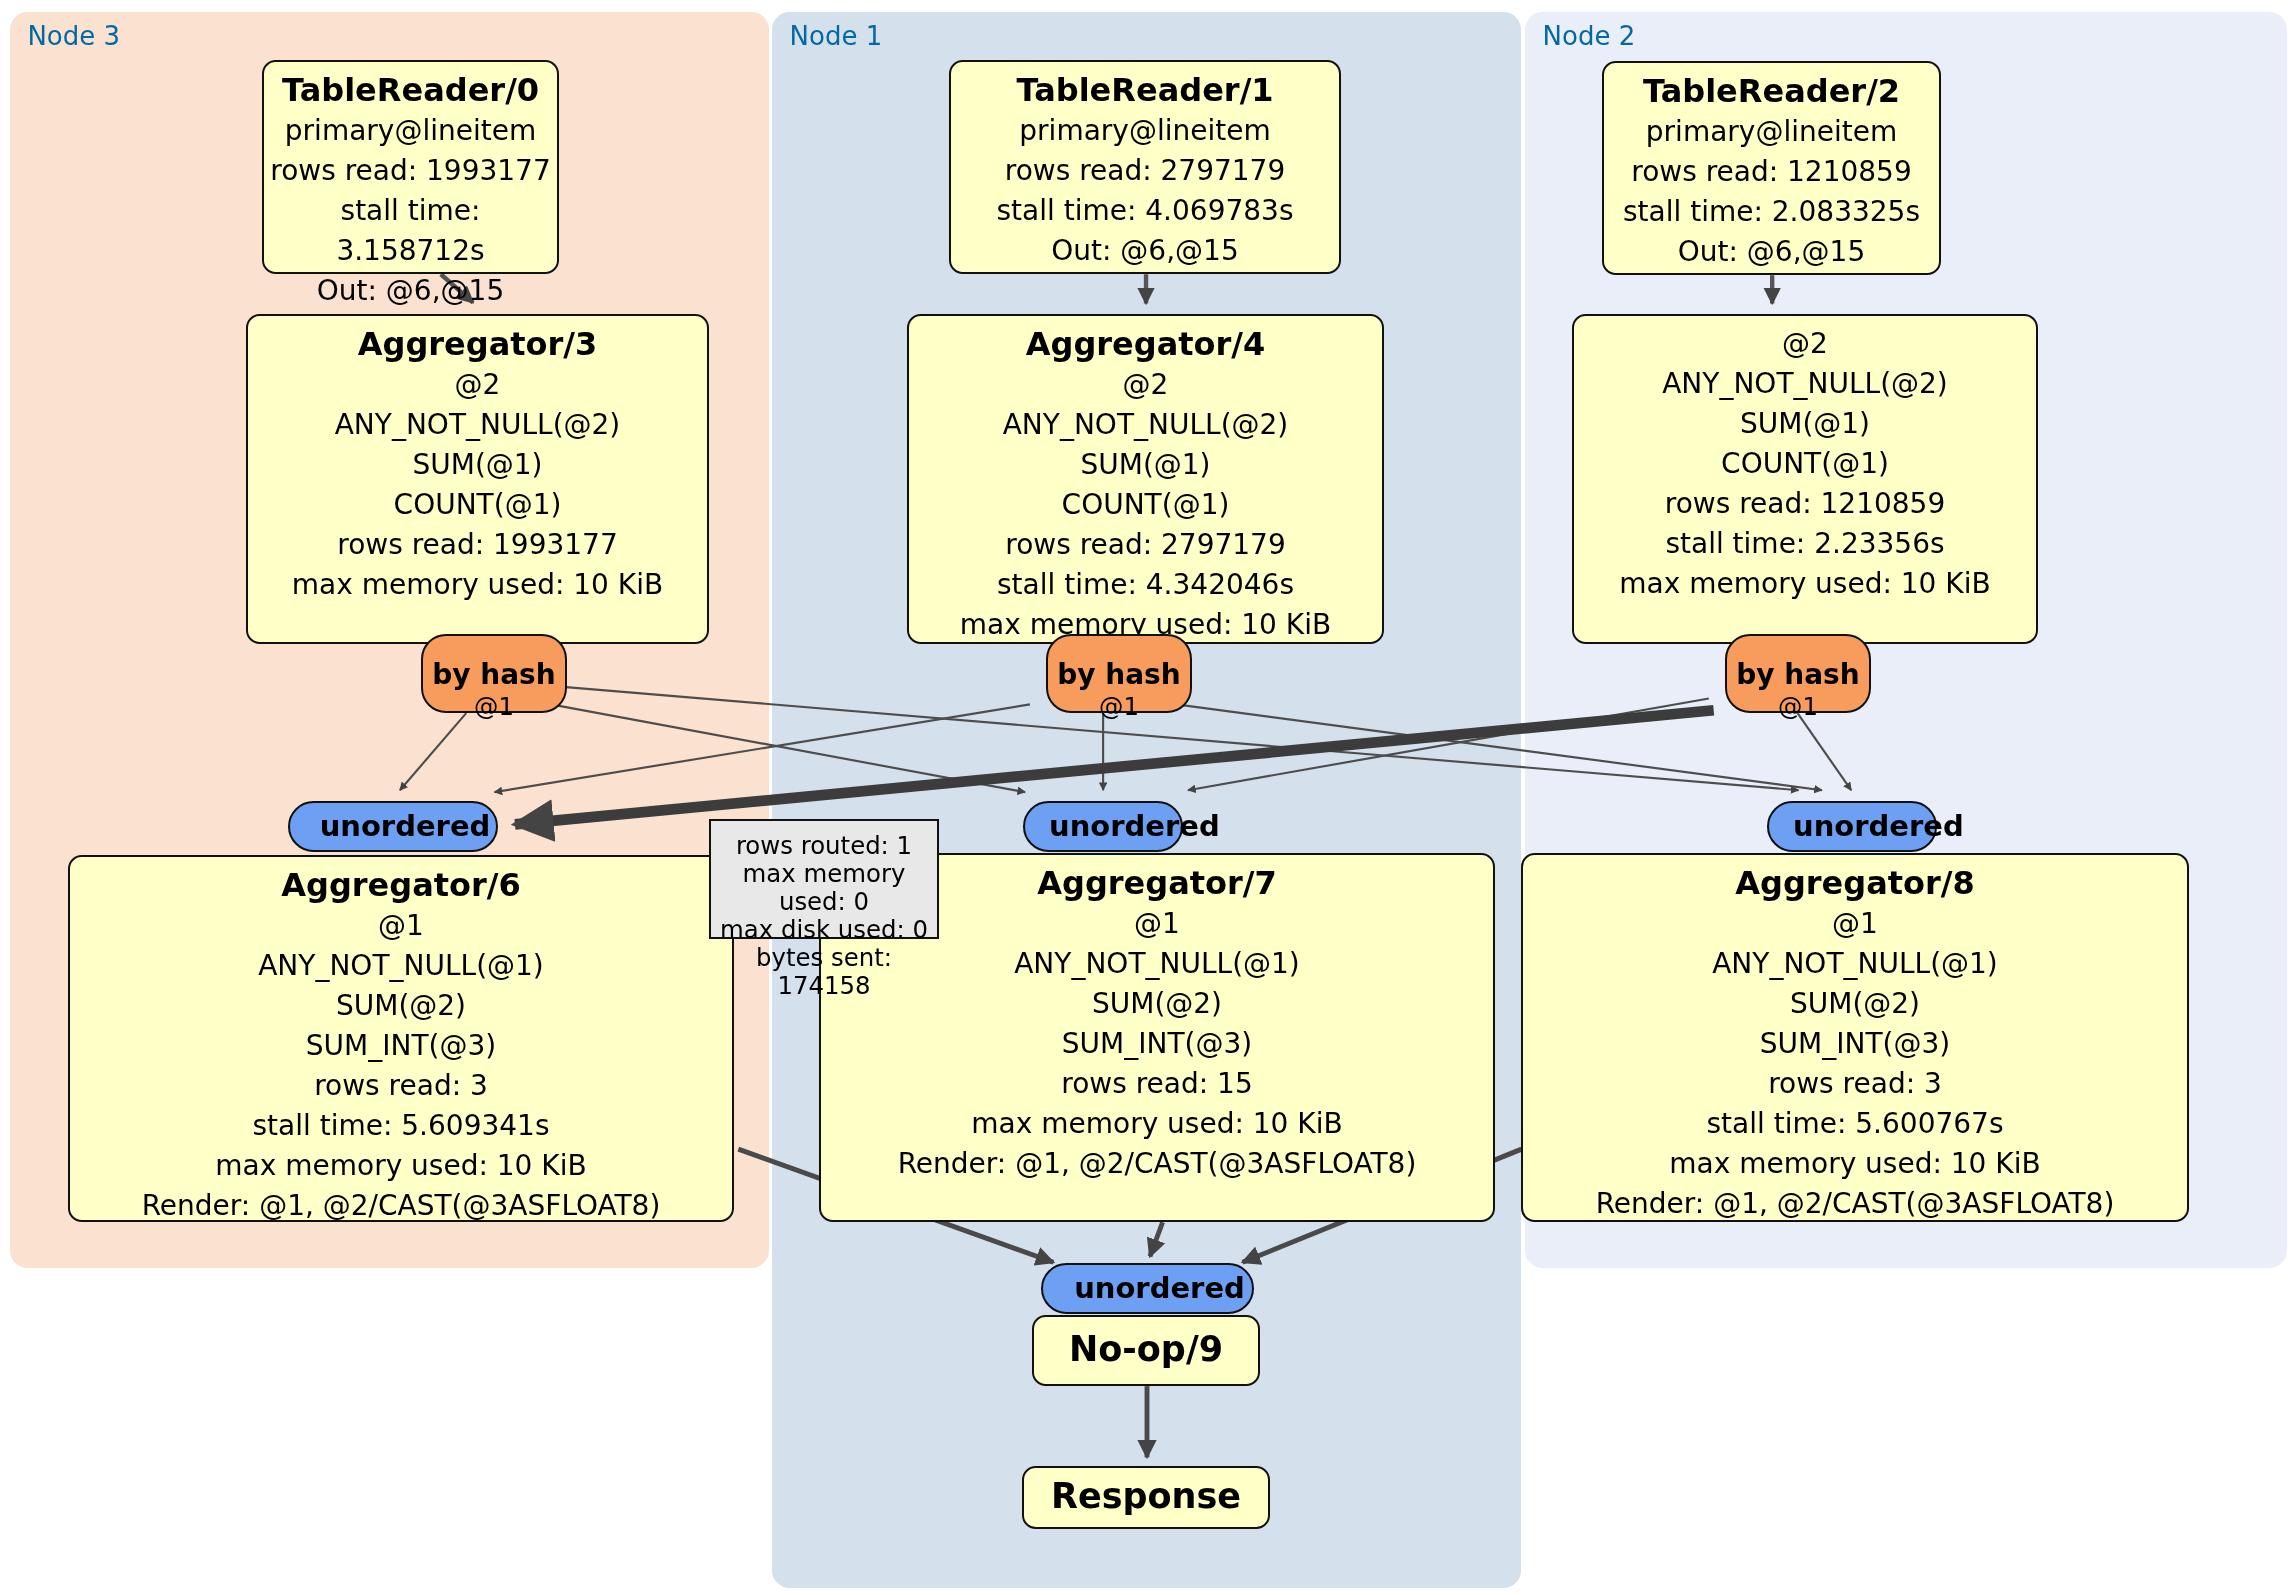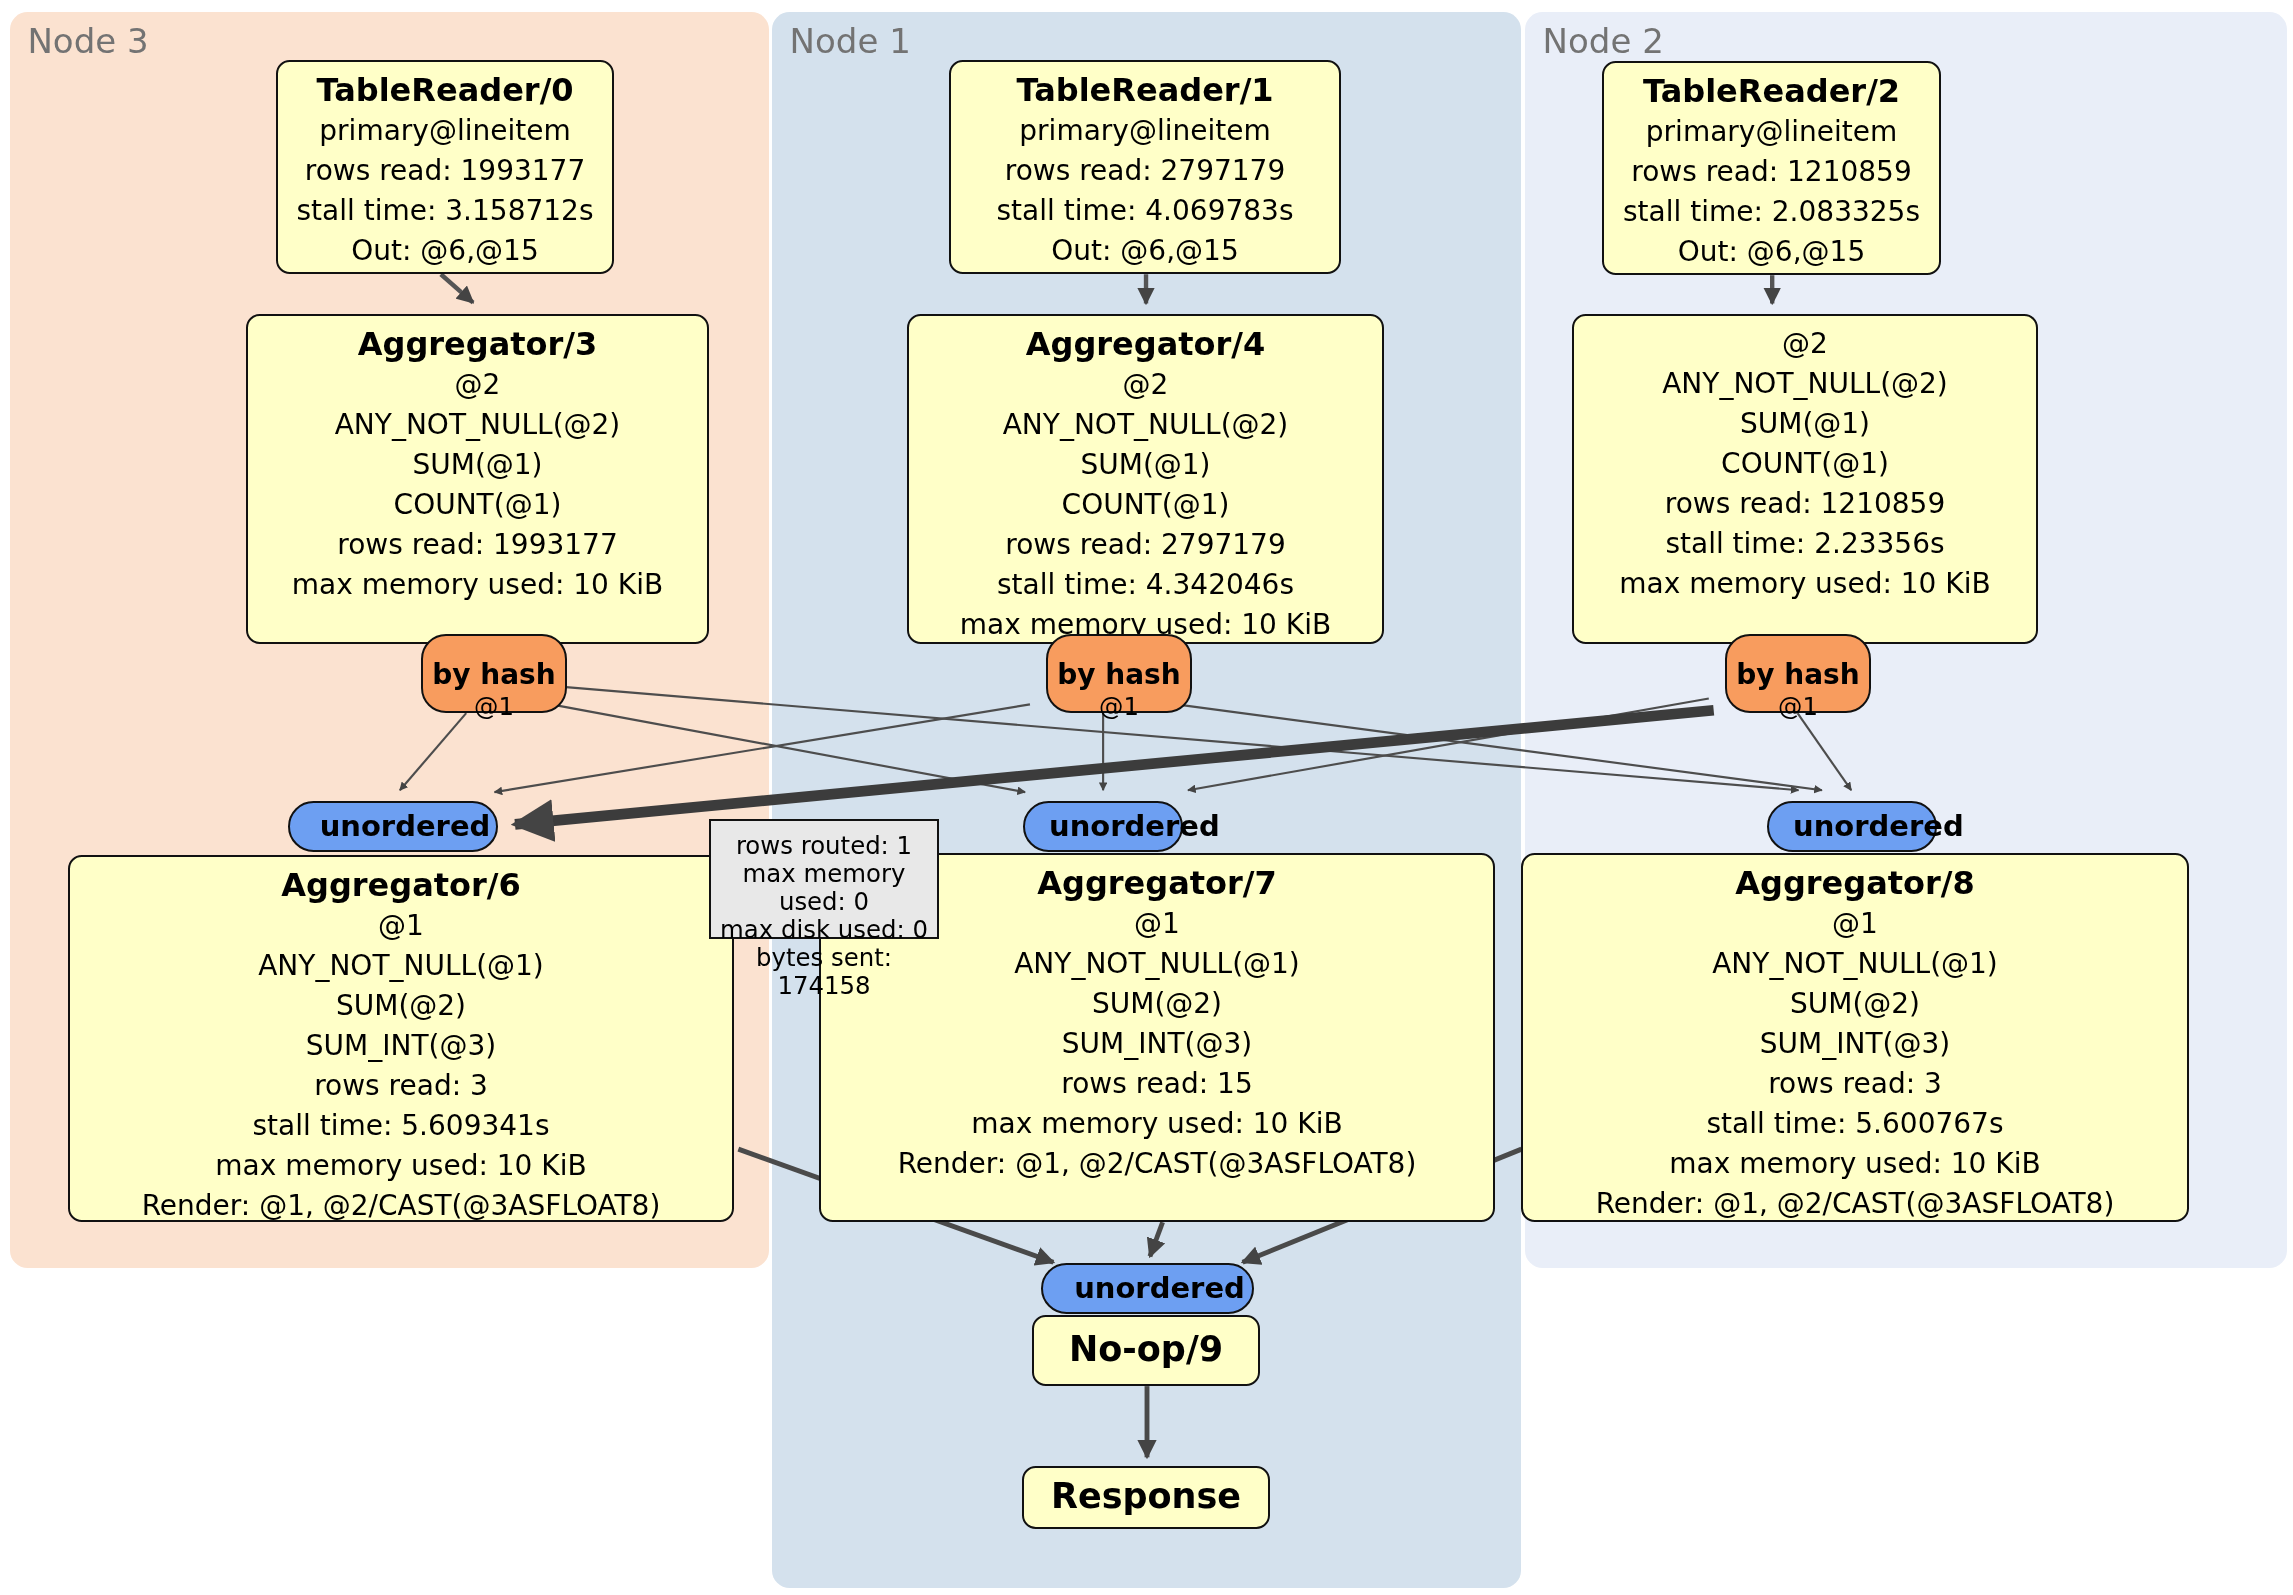--- a/index.html
+++ b/index.html
@@ -4,21 +4,21 @@
 <style>
   html,body{margin:0;padding:0;background:#ffffff;}
   body{width:2294px;height:1596px;position:relative;overflow:hidden;
        font-family:"DejaVu Sans","Liberation Sans",sans-serif;color:#000;}
   .canvas{position:absolute;left:0;top:0;width:2294px;height:1596px;}
 
   .region{position:absolute;border-radius:17.6px;}
   .region-node3{left:9.8px;top:11.7px;width:759px;height:1256px;background:#fbe2d0;}
   .region-node1{left:772px;top:11.7px;width:749px;height:1576px;background:#d4e1ed;}
   .region-node2{left:1525px;top:11.7px;width:762px;height:1256px;background:#e9eef8;}
-  .region-label{position:absolute;left:17.6px;top:9.8px;font-size:34px;color:#737373;}
+  .region-label{position:absolute;left:17.6px;top:9.8px;font-size:26px;color:#0369a1;}
 
   svg.edges{position:absolute;left:0;top:0;z-index:2;}
 
   .pbox{position:absolute;background:#ffffc8;border:2.9px solid #111;border-radius:13.7px;
         z-index:3;text-align:center;box-sizing:border-box;padding-top:7.8px;}
   .ptitle{font-size:32px;font-weight:bold;line-height:41px;}
   .pline{font-size:28px;line-height:40px;}
 
   .router{position:absolute;background:#f89c5e;border:2.9px solid #111;border-radius:25px;
           z-index:4;text-align:center;box-sizing:border-box;padding-top:21px;margin-left:16px;}
@@ -71,21 +71,21 @@
 
     <line x1="1757" y1="728" x2="528" y2="845" stroke="#3c3c3c" stroke-width="11" marker-end="url(#arrow)"></line>
 
     <line x1="757" y1="1178" x2="1080" y2="1294" stroke="#4a4a4a" stroke-width="5" marker-end="url(#arrow)"></line>
     <line x1="1192" y1="1253" x2="1179" y2="1288" stroke="#4a4a4a" stroke-width="5" marker-end="url(#arrow)"></line>
     <line x1="1560" y1="1178" x2="1274" y2="1294" stroke="#4a4a4a" stroke-width="5" marker-end="url(#arrow)"></line>
 
     <line x1="1176" y1="1421" x2="1176" y2="1494" stroke="#4a4a4a" stroke-width="5" marker-end="url(#arrow)"></line>
   </svg>
 
-  <div class="pbox" style="left:276px;top:60px;width:338px;height:214px;">
+  <div class="pbox" style="left:262px;top:60px;width:297px;height:214px;">
     <div class="ptitle">TableReader/0</div>
     <div class="pline">primary@lineitem</div>
     <div class="pline">rows read: 1993177</div>
     <div class="pline">stall time: 3.158712s</div>
     <div class="pline">Out: @6,@15</div>
   </div>
   <div class="pbox" style="left:949px;top:60px;width:392px;height:214px;">
     <div class="ptitle">TableReader/1</div>
     <div class="pline">primary@lineitem</div>
     <div class="pline">rows read: 2797179</div>

